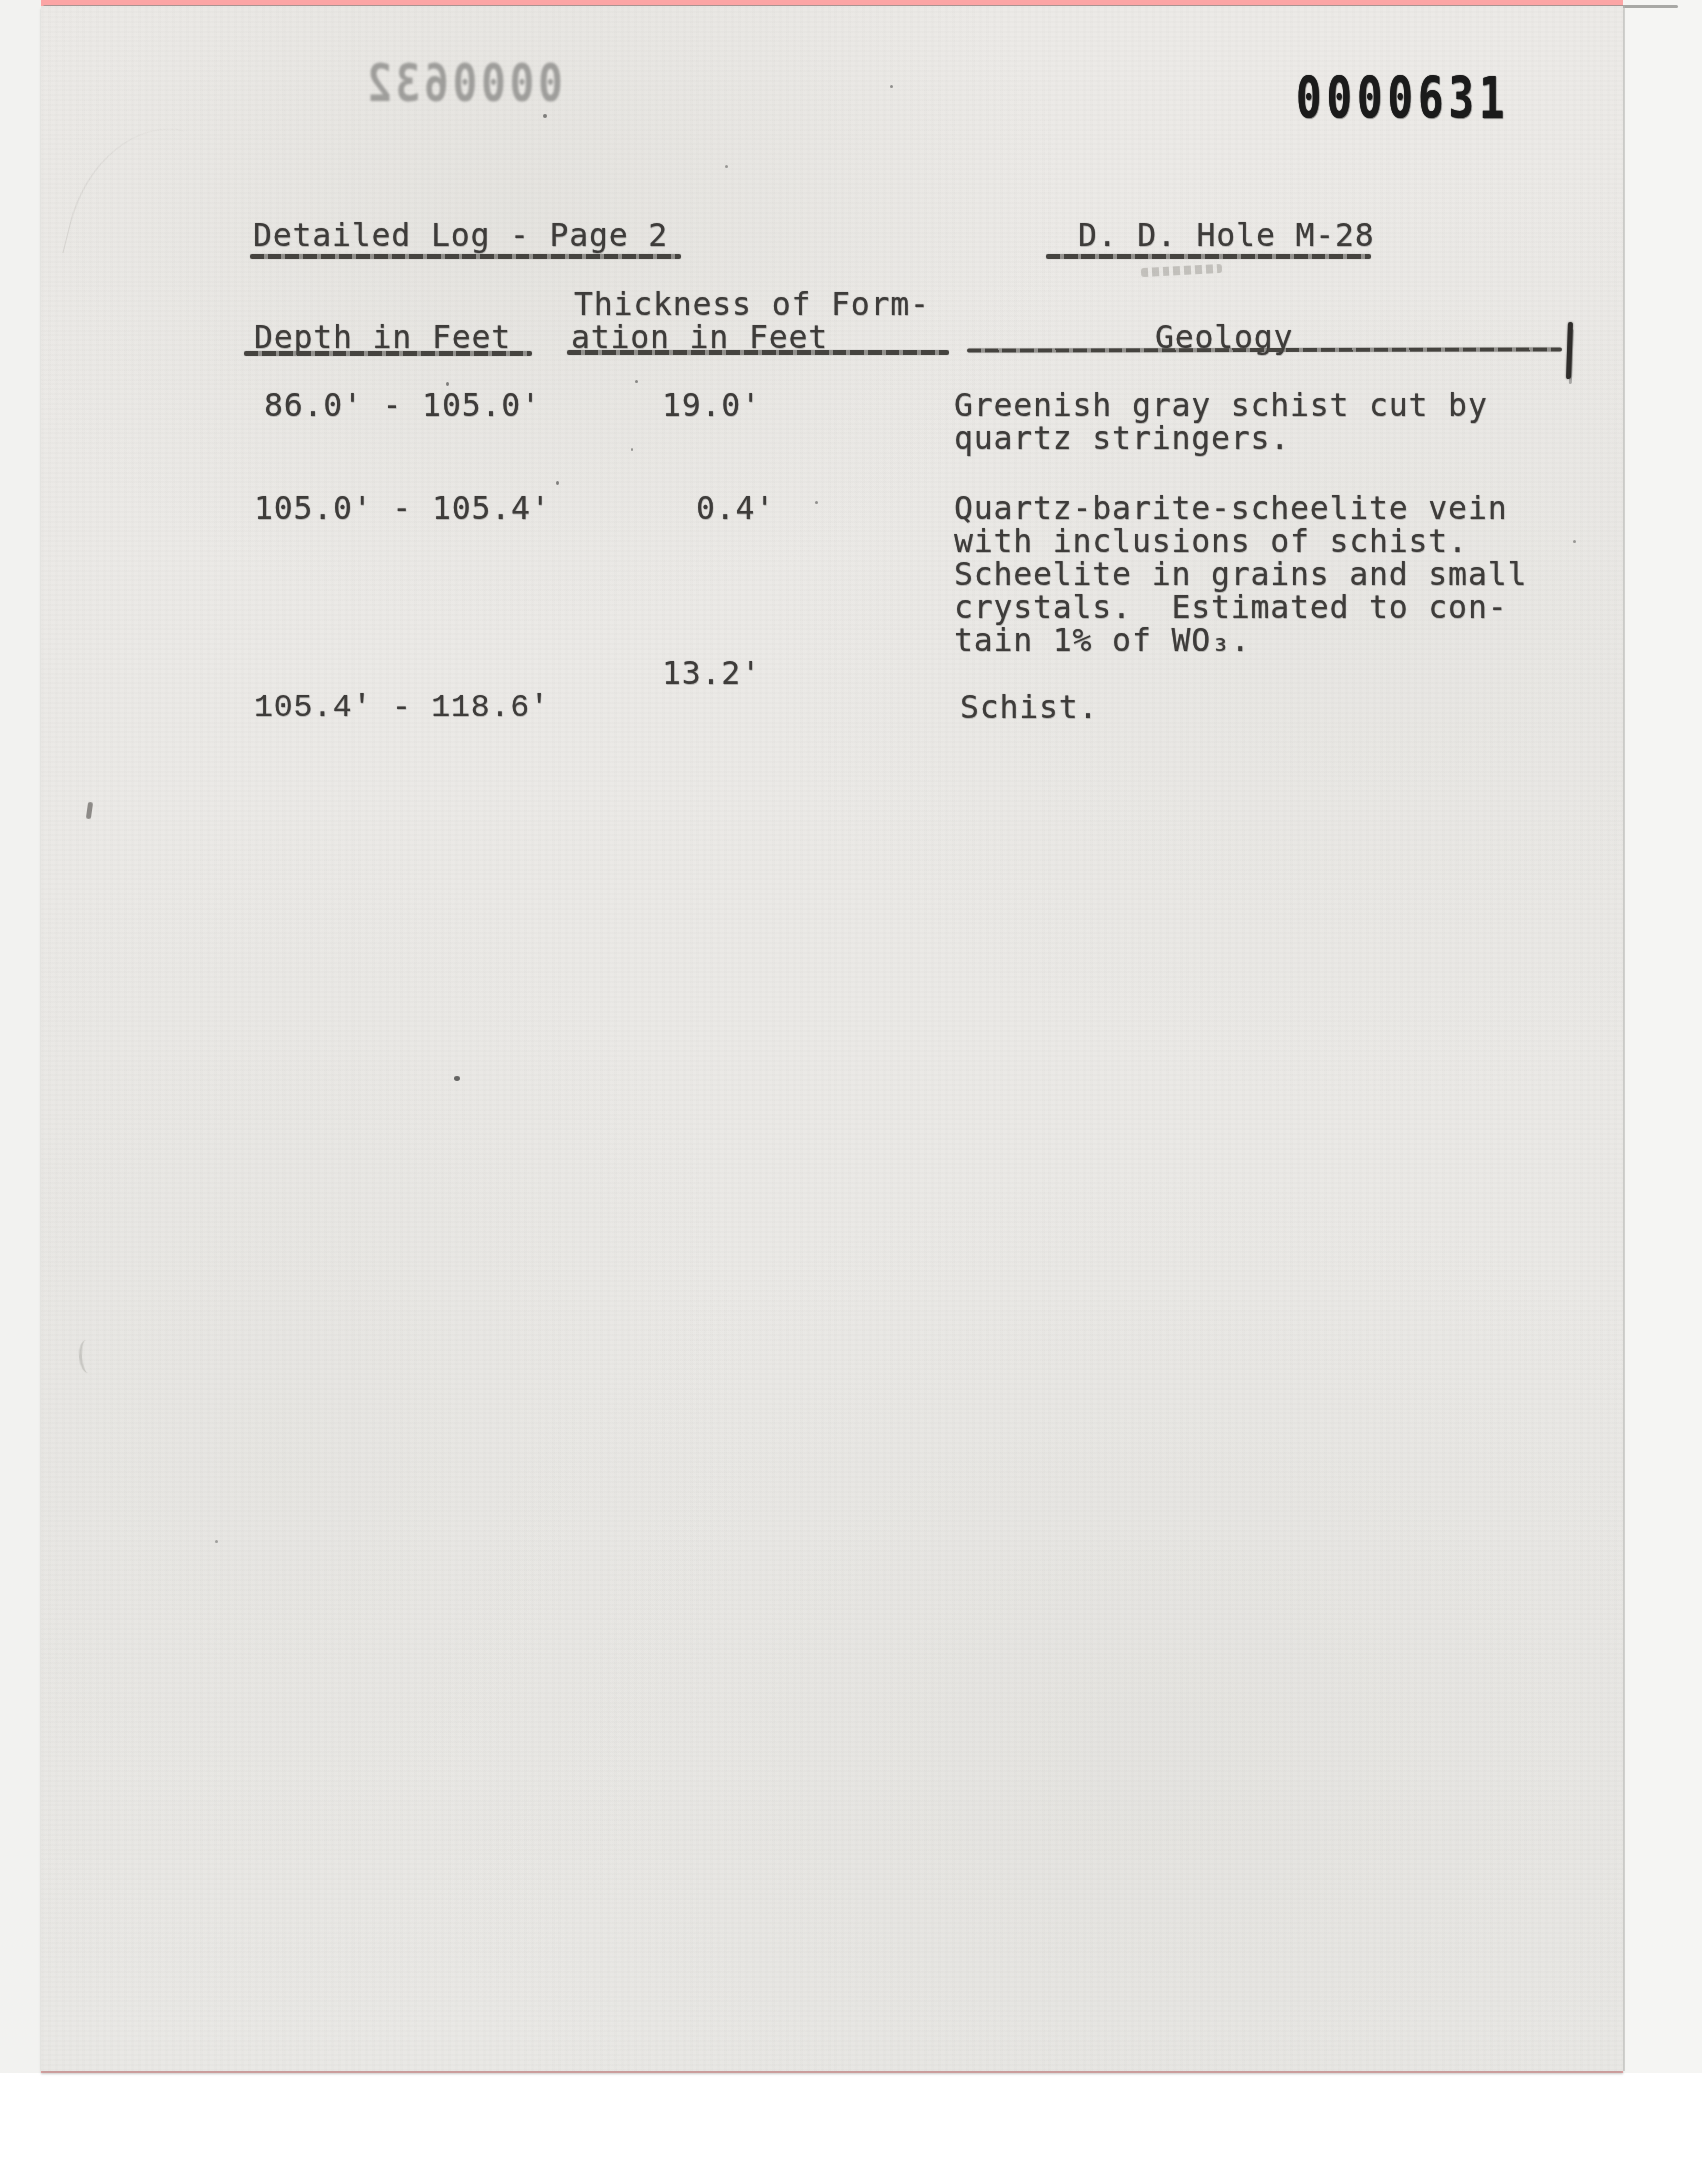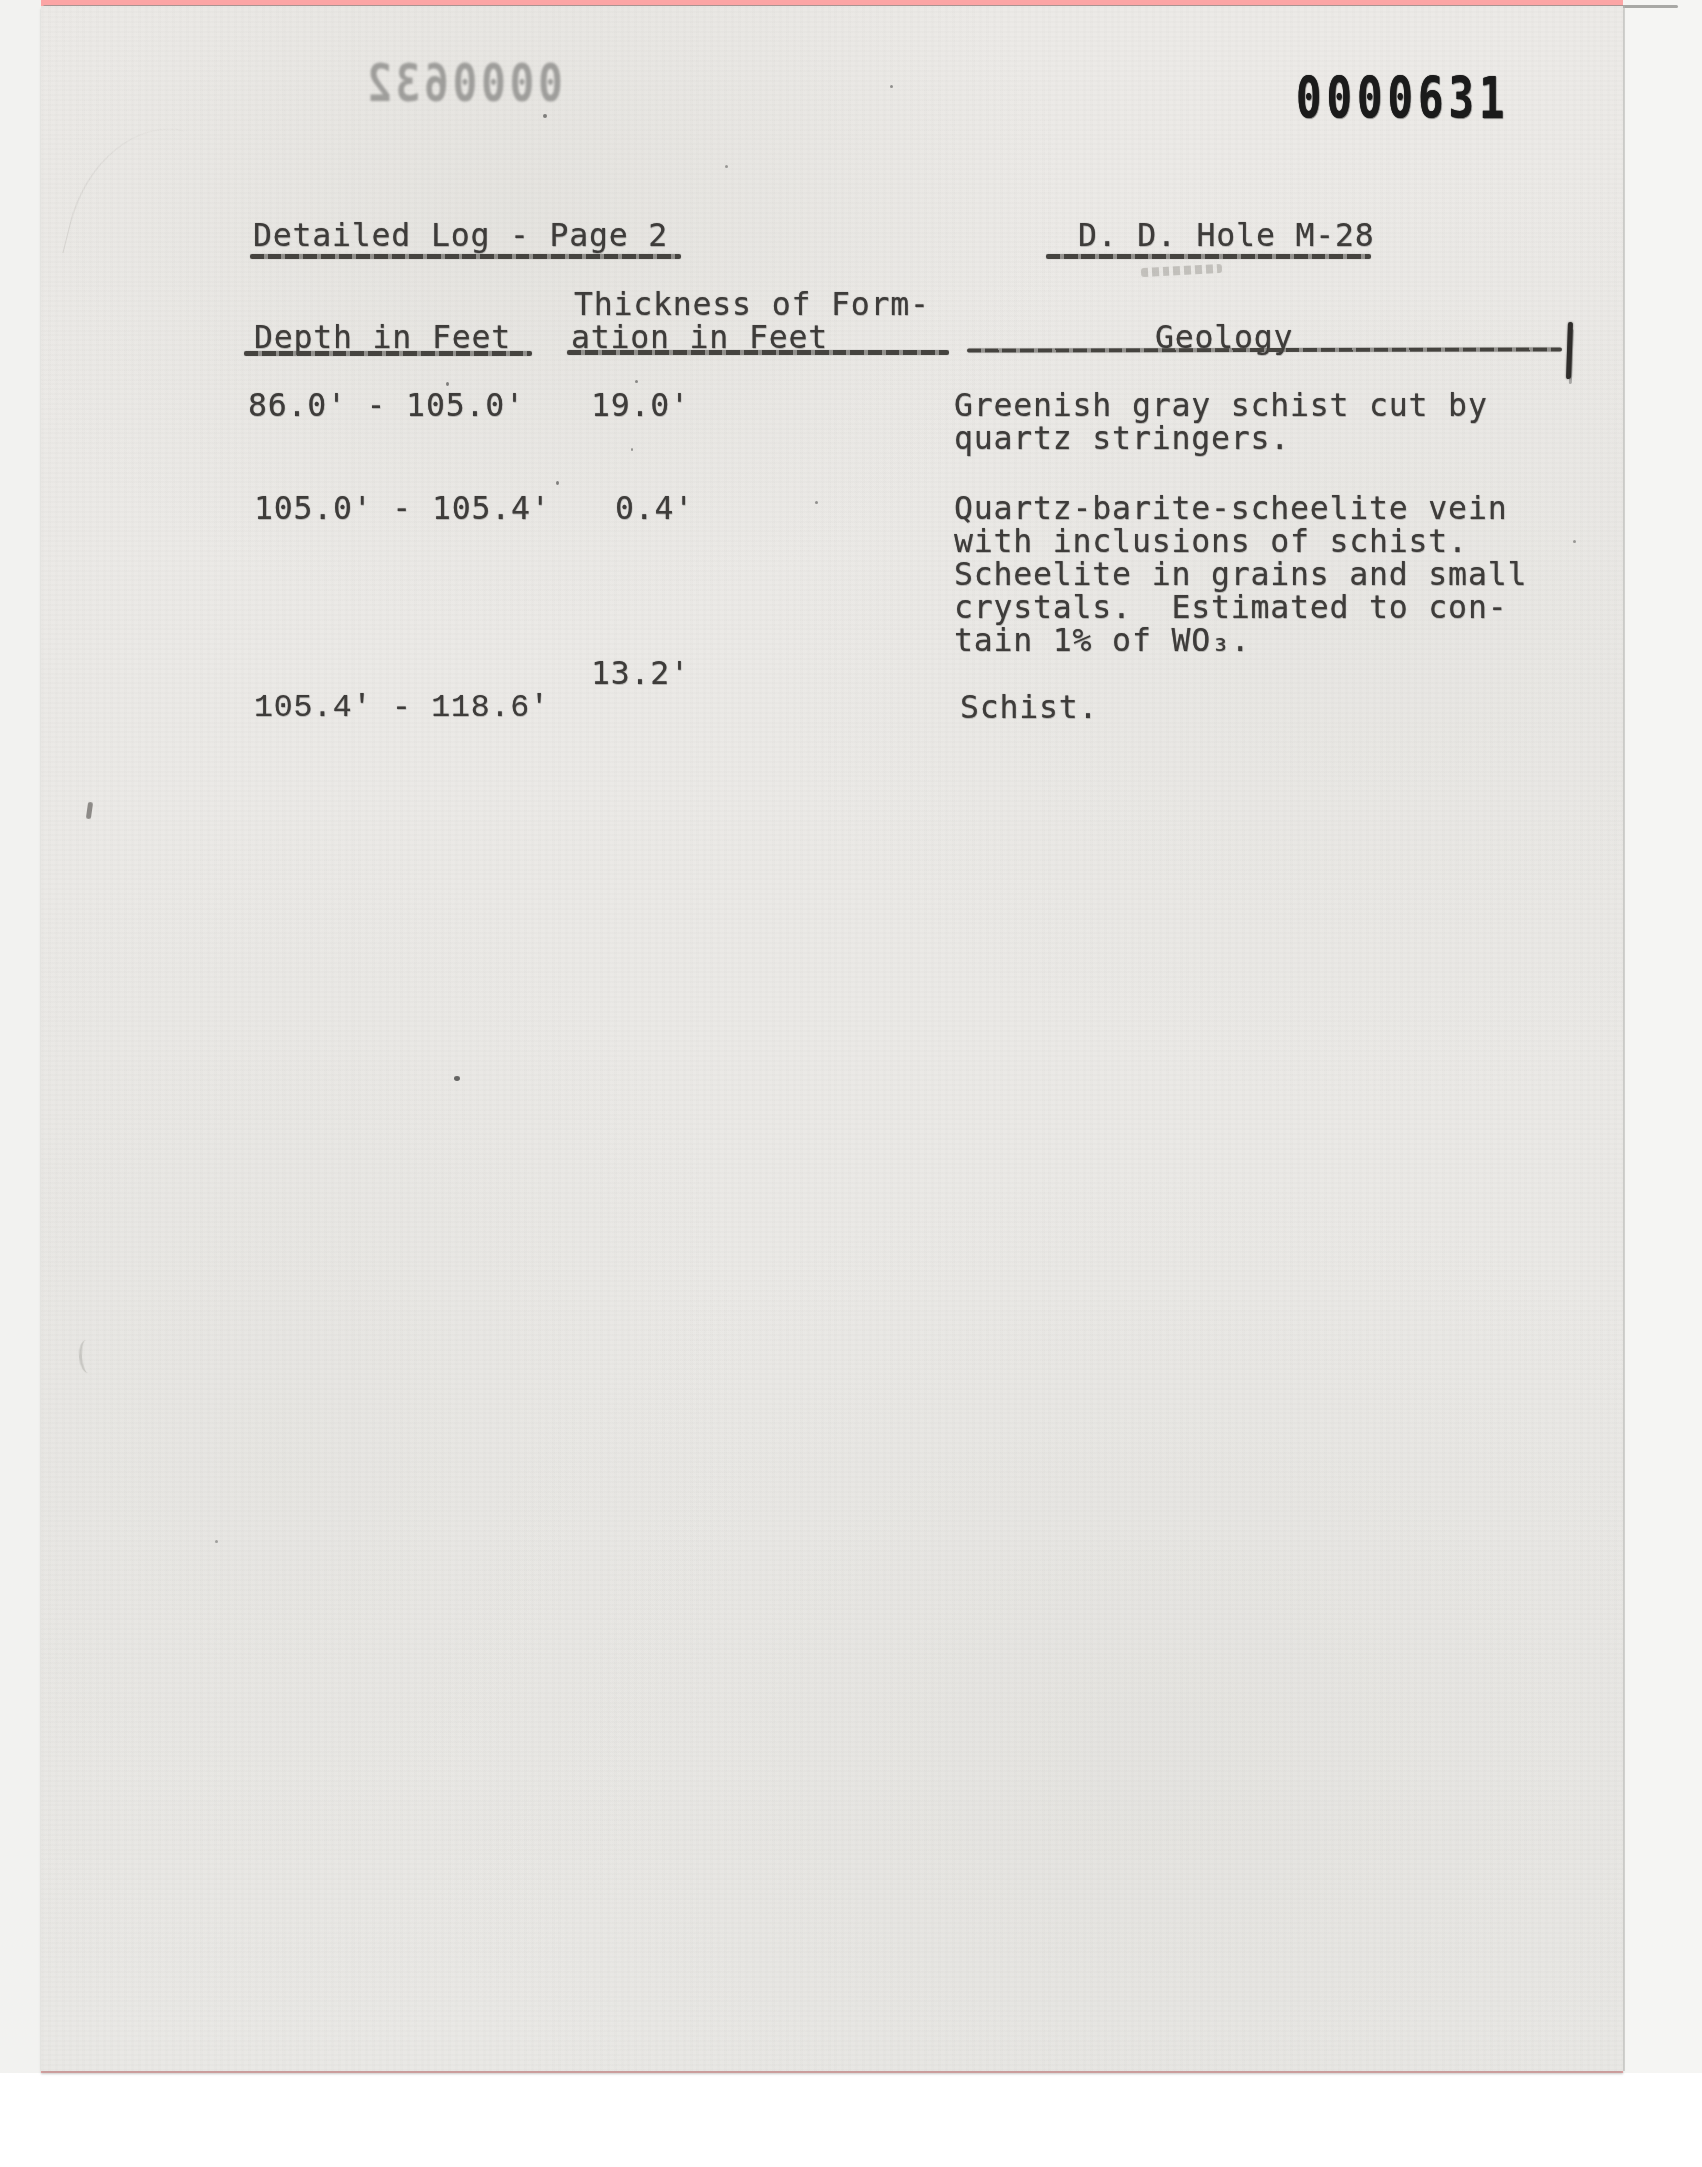--- a/index.html
+++ b/index.html
@@ -48,21 +48,21 @@
     transform:scaleX(.74);transform-origin:left top;
     text-shadow:0 0 1px #111, 1px 1px 1px rgba(25,25,25,.45);
   }
   .stamp-mirror{
     position:absolute;left:335px;top:57px;width:256px;text-align:center;
     font-size:51px;font-weight:bold;letter-spacing:4.9px;line-height:53px;
     color:rgba(100,100,98,.55);
     transform:scaleX(-.8);transform-origin:50% 50%;
     filter:blur(1px);
   }
-  .thickness-val{position:absolute;width:241px;text-align:left;}
+  .thickness-val{position:absolute;width:241px;text-align:center;}
   .geology-cell{width:611px;}
   .speck{position:absolute;border-radius:50%;background:#3a3a38;}
   .pen-tick{
     position:absolute;left:1567px;top:322px;width:4.9px;height:57px;
     background:#2f2d2b;border-radius:3px;transform:rotate(2deg);
     box-shadow:0 0 2px rgba(40,40,38,.7), 2px 5.9px 0 -1px rgba(50,50,48,.35);
   }
   .smudge{
     position:absolute;left:1141px;top:266px;width:81px;height:8.9px;
     background:repeating-linear-gradient(90deg, rgba(118,115,108,.45) 0 6.9px, transparent 6.9px 10.8px);
@@ -111,21 +111,21 @@
   <div class="typed" style="left:254px;top:321px;">Depth in Feet</div>
   <div class="typed" style="left:571px;top:321px;">ation in Feet</div>
   <div class="typed" style="left:1155px;top:321px;">Geology</div>
 
   <div class="tw-underline" style="left:244px;top:351px;width:288px;"></div>
   <div class="tw-underline" style="left:567px;top:350px;width:382px;"></div>
   <div class="tw-underline" style="left:967px;top:348px;width:595px;height:3.9px;transform:rotate(-0.1deg);"></div>
   <div class="pen-tick"></div>
 
   <div>
-    <div class="typed" style="left:248px;top:389px;">86.0' - 105.0'</div>
+    <div class="typed" style="left:264px;top:389px;">86.0' - 105.0'</div>
     <div class="typed thickness-val" style="left:591px;top:389px;">19.0'</div>
     <div class="typed geology-cell" style="left:954px;top:389px;">Greenish gray schist cut by
 quartz stringers.</div>
   </div>
 
   <div>
     <div class="typed" style="left:254px;top:492px;">105.0' - 105.4'</div>
     <div class="typed thickness-val" style="left:615px;top:492px;">0.4'</div>
     <div class="typed geology-cell" style="left:954px;top:492px;">Quartz-barite-scheelite vein
 with inclusions of schist.

